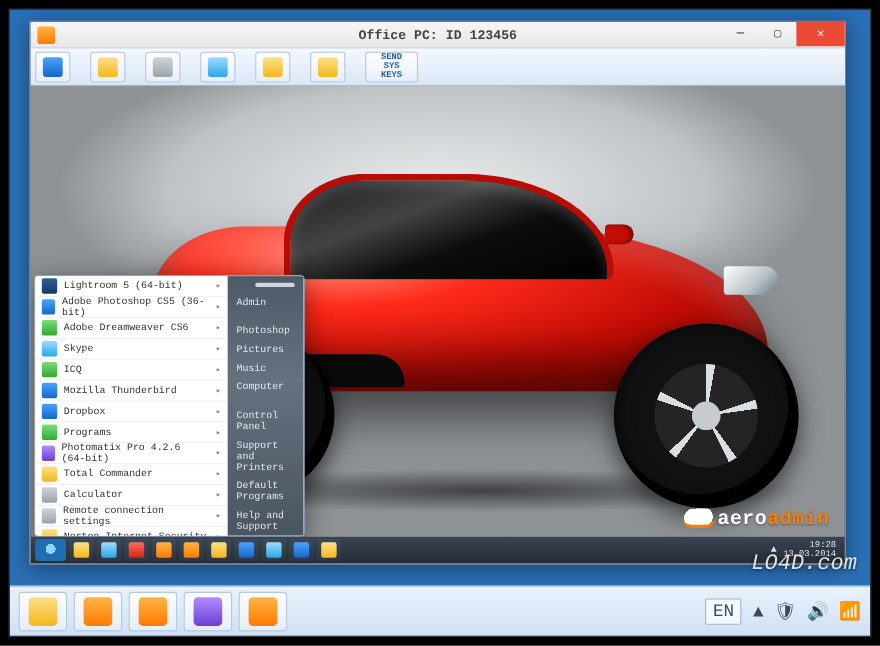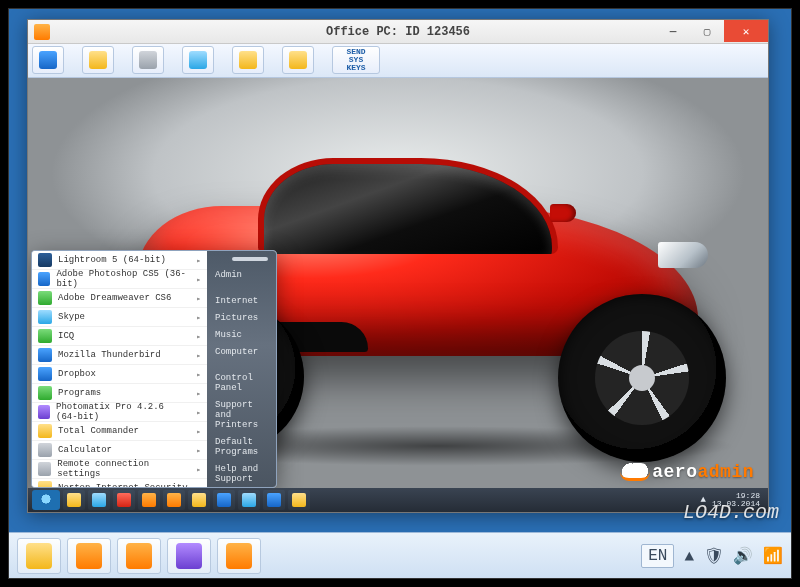--- a/index.html
+++ b/index.html
@@ -45,21 +45,21 @@
     font-size: 11px; color: #555;
   }
   .rw-close { background:#e94b35; color:#fff; width:44px; }
   .rw-icon { position:absolute; left:6px; top:4px; width:16px; height:16px;
     background: linear-gradient(#ffb347,#ff7b00); border-radius:2px; }
 
   .rw-toolbar {
     height: 34px;
     background: linear-gradient(#f4f8ff,#dbe7f7);
     border-bottom:1px solid #b5c7df;
-    display:flex; align-items:flex-start; padding: 2px 4px; gap:18px;
+    display:flex; align-items:center; padding: 2px 4px; gap:18px;
   }
   .tbtn {
     width: 32px; height: 28px;
     background: linear-gradient(#fff,#e7eefb);
     border:1px solid #b6c8e0; border-radius:3px;
     display:flex; align-items:center; justify-content:center;
     font-size:14px;
   }
   .tbtn.wide { width:48px; font-size:8px; color:#1f5fa8; font-weight:bold; text-align:center; line-height:1; }
 
@@ -359,21 +359,21 @@
               <span>Norton Internet Security</span>
               <span class="ar">▸</span>
             </div>
 
         </div>
         <div class="sm-right" id="sm-right">
           <div class="sm-avatar"></div>
 
         <div class="link">Admin</div>
             <div class="sep"></div>
-            <div class="link">Internet</div>
+            <div class="link">Photoshop</div>
             <div class="link">Pictures</div>
             <div class="link">Music</div>
             <div class="link">Computer</div>
             <div class="sep"></div>
             <div class="link">Control Panel</div>
             <div class="link">Support and Printers</div>
             <div class="link">Default Programs</div>
             <div class="link">Help and Support</div>
           </div>
       </div>

